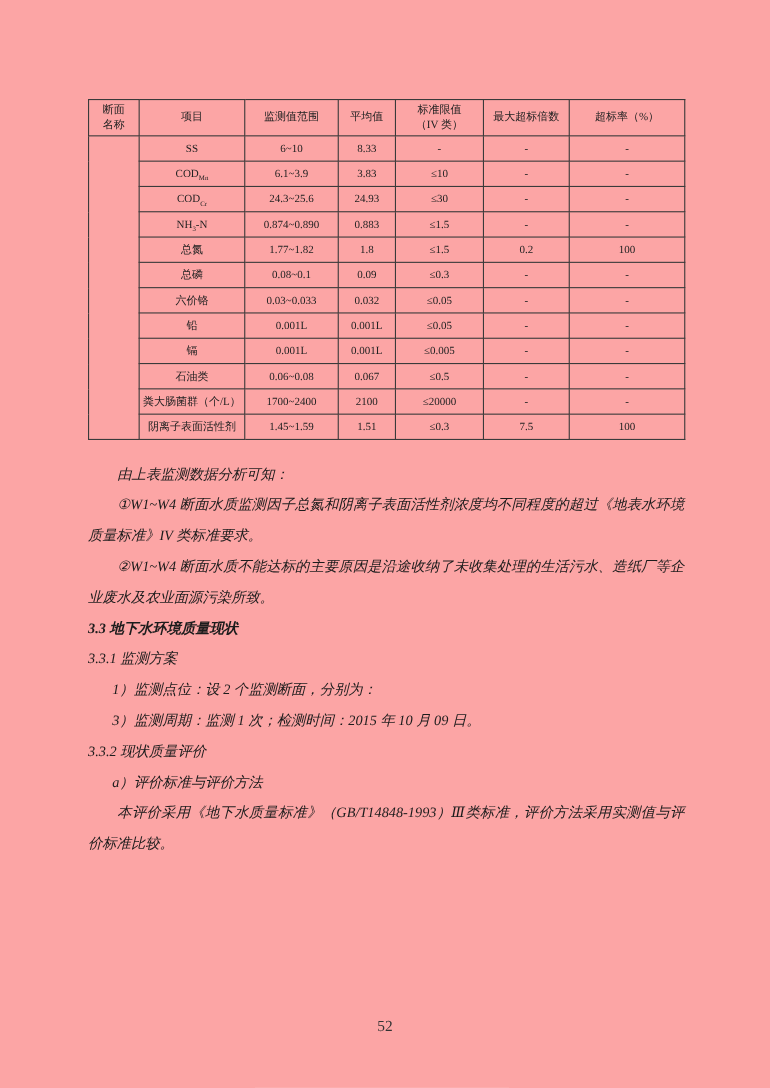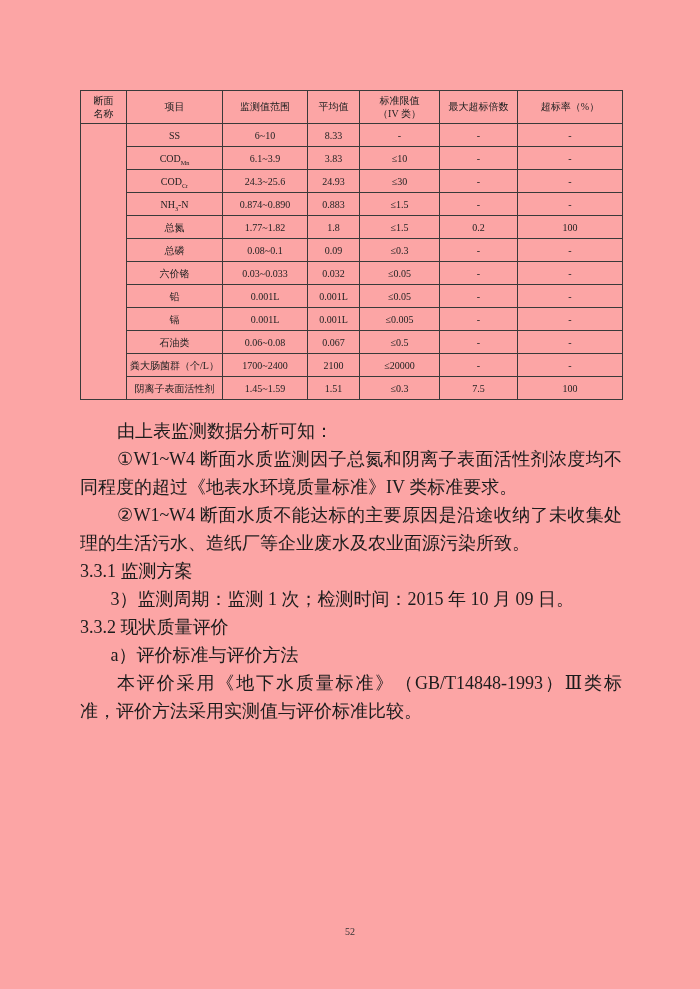--- a/index.html
+++ b/index.html
@@ -50,37 +50,38 @@
   }
   table.doc-table sub {
     font-size: 0.62em;
     line-height: 0;
   }
   .content {
     position: absolute;
     left: 80px;
     top: 417px;
     width: 542px;
-    font-size: 18px;
+    font-size: 13px;
     line-height: 28px;
     text-align: justify;
+    font-style: italic;
   }
   .para { margin: 0; }
   .para.indent2 { text-indent: 2.05em; }
   .para.li1 { text-indent: 1.7em; }
   .para.li2 { text-indent: 3.65em; }
   .para.h2 { font-weight: bold; text-indent: 0; }
   .para.h3 { text-indent: 0; }
   .page-number {
     position: absolute;
     left: 0;
     top: 926px;
     width: 100%;
     text-align: center;
-    font-size: 10px;
+    font-size: 14px;
     color: #333333;
   }
 </style>
 </head>
 <body>
 
 <div class="page">
 
   <div class="doc-table-wrap">
     <table class="doc-table">
@@ -205,21 +206,23 @@
             <td>100</td>
           </tr>
         </tbody>
     </table>
   </div>
 
   <div class="content">
       <p class="para indent2">由上表监测数据分析可知：</p>
       <p class="para indent2">①W1~W4 断面水质监测因子总氮和阴离子表面活性剂浓度均不同程度的超过《地表水环境质量标准》IV 类标准要求。</p>
       <p class="para indent2">②W1~W4 断面水质不能达标的主要原因是沿途收纳了未收集处理的生活污水、造纸厂等企业废水及农业面源污染所致。</p>
+      <p class="para h2">3.3 地下水环境质量现状</p>
       <p class="para h3">3.3.1  监测方案</p>
+      <p class="para li1">1）监测点位：设 2 个监测断面，分别为：</p>
       <p class="para li1">3）监测周期：监测 1 次；检测时间：2015 年 10 月 09 日。</p>
       <p class="para h3">3.3.2  现状质量评价</p>
       <p class="para li1">a）评价标准与评价方法</p>
       <p class="para indent2">本评价采用《地下水质量标准》（GB/T14848-1993）Ⅲ类标准，评价方法采用实测值与评价标准比较。</p>
     </div>
 
   <div class="page-number">52</div>
 
 </div>
 

